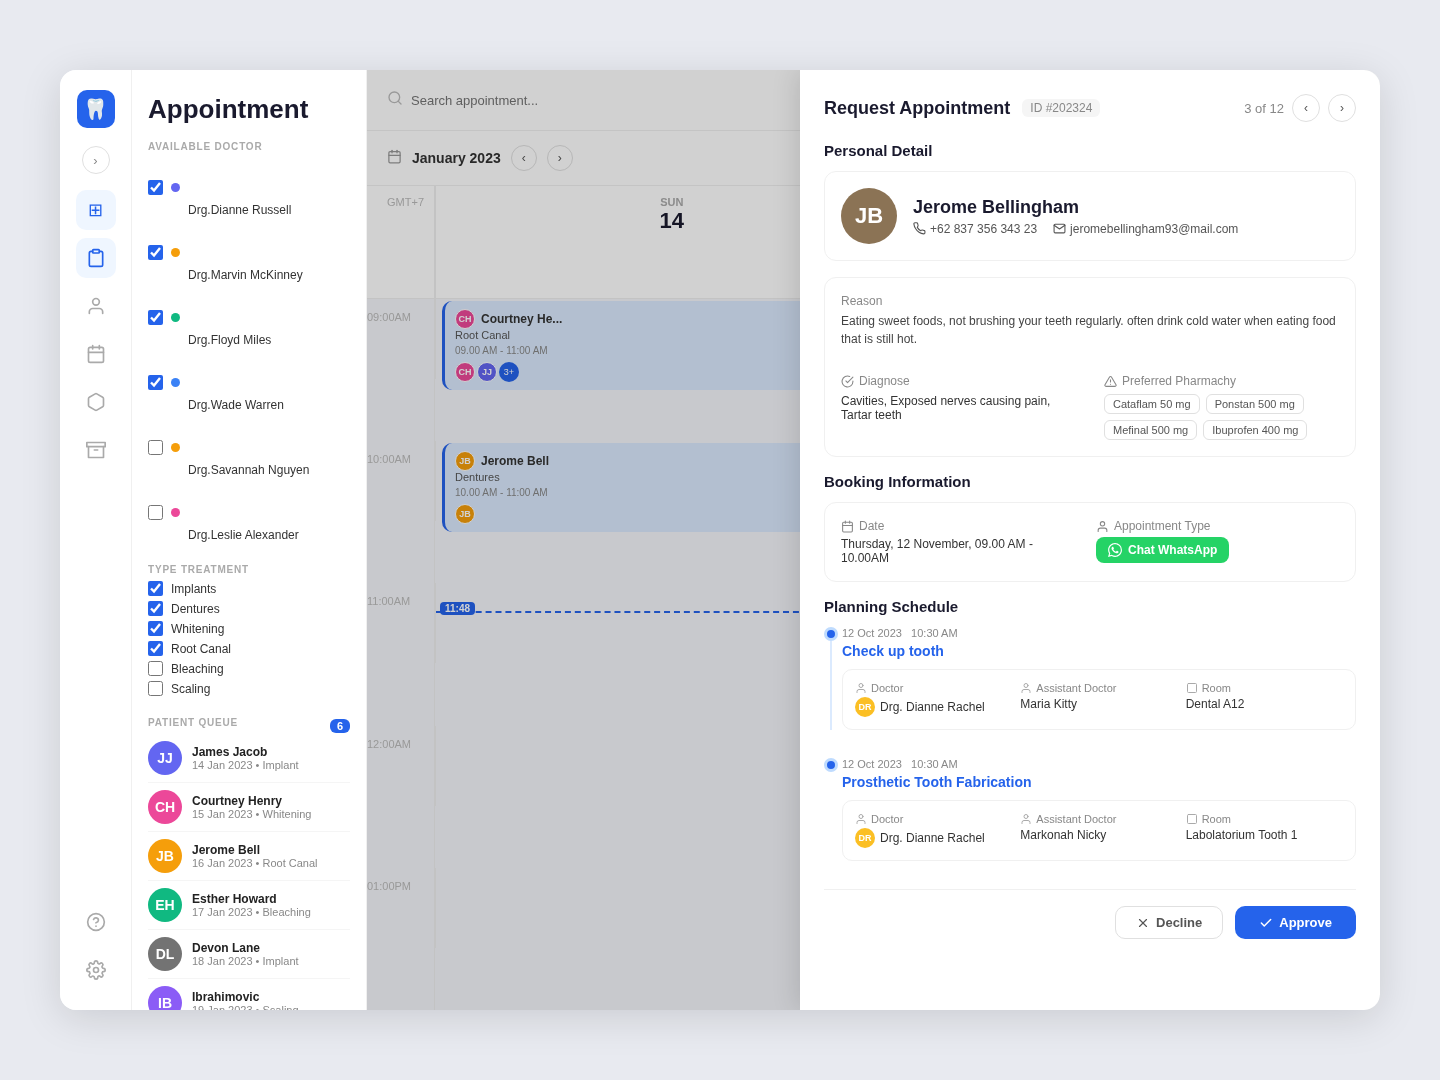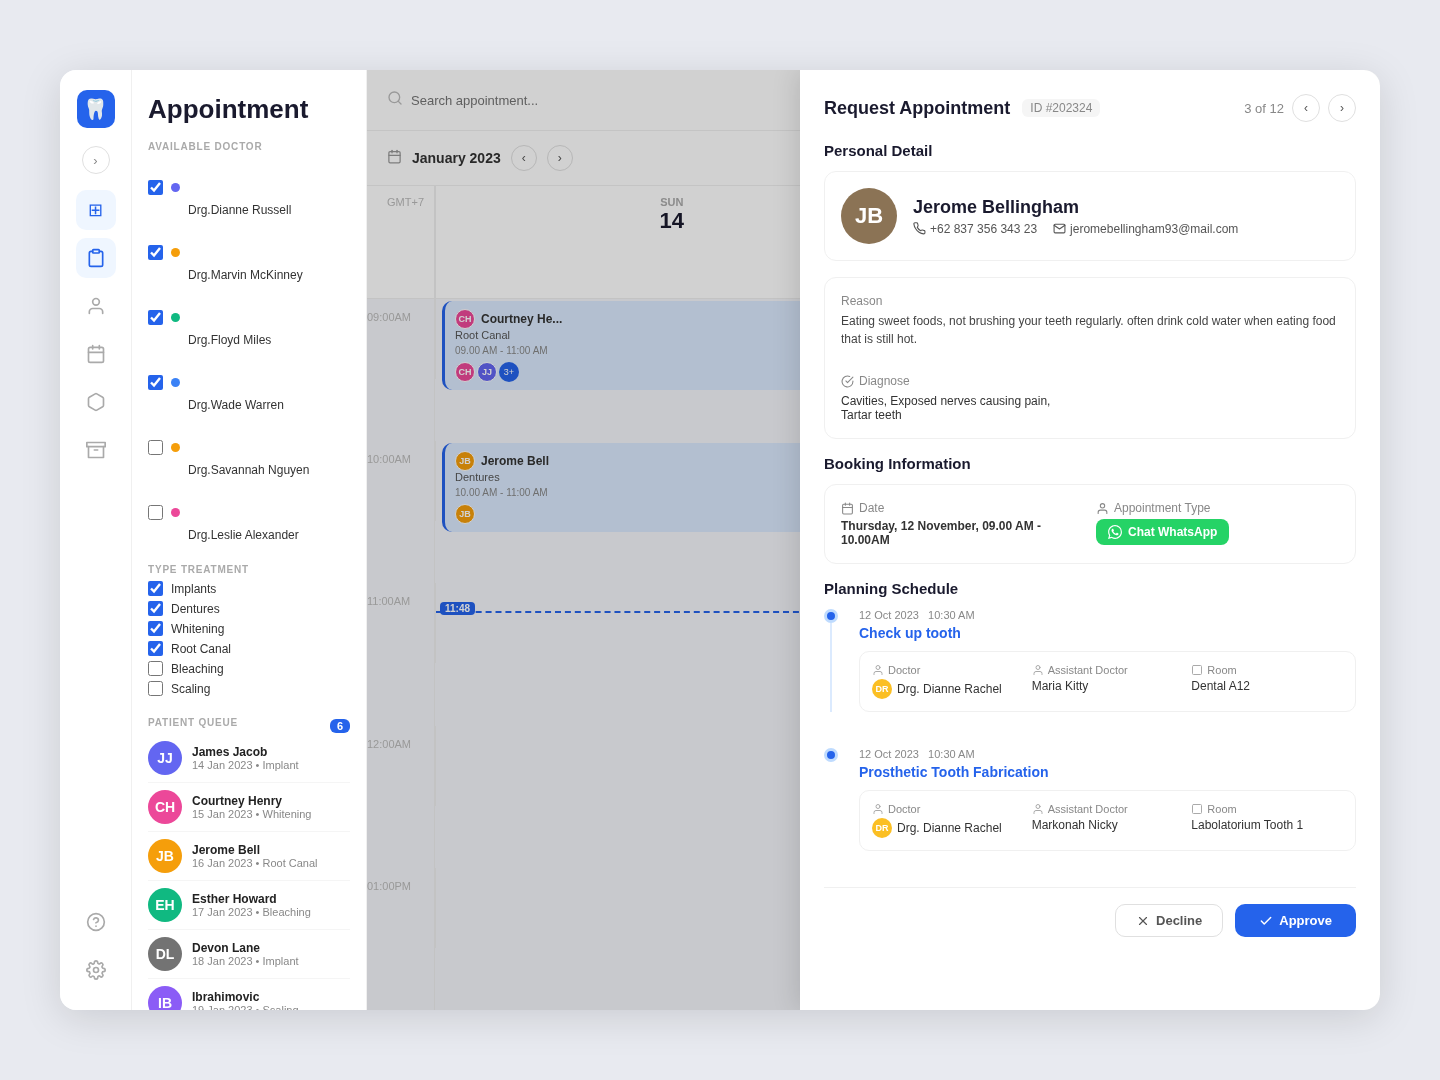--- a/index.html
+++ b/index.html
@@ -266,35 +266,35 @@
     .pharma-tags { display: flex; flex-wrap: wrap; gap: 6px; margin-top: 4px; }
     .pharma-tag { border: 1px solid #e0e0e0; border-radius: 6px; padding: 3px 8px; font-size: 11px; color: #555; }
 
     .booking-card {
       border: 1px solid #f0f0f0; border-radius: 12px;
       padding: 16px;
       margin-bottom: 16px;
       display: grid; grid-template-columns: 1fr 1fr; gap: 12px;
     }
     .booking-label { font-size: 12px; color: #888; display: flex; align-items: center; gap: 5px; margin-bottom: 4px; }
-    .booking-value { font-size: 12px; color: #333; font-weight: 700; }
+    .booking-value { font-size: 12px; color: #333; font-weight: 400; }
     .whatsapp-btn {
       display: flex; align-items: center; gap: 6px;
       background: #25d366; color: #fff;
       border: none; border-radius: 8px;
       padding: 6px 12px; font-size: 12px; font-weight: 600;
       cursor: pointer;
     }
 
     .timeline {
       margin-bottom: 20px;
     }
     .timeline-item {
-      display: flex; gap: 21px;
-      margin-bottom: 36px;
+      display: flex; gap: 4px;
+      margin-bottom: 28px;
     }
     .timeline-dot-col { display: flex; flex-direction: column; align-items: center; }
     .timeline-dot { width: 14px; height: 14px; border-radius: 50%; background: #2563eb; border: 3px solid #bfdbfe; flex-shrink: 0; }
     .timeline-line { width: 2px; background: #dbeafe; flex: 1; min-height: 60px; }
     .timeline-content { flex: 1; }
     .timeline-date { font-size: 11px; color: #888; margin-bottom: 4px; }
     .timeline-heading { font-size: 14px; font-weight: 700; color: #2563eb; margin-bottom: 10px; }
     .timeline-grid { display: grid; grid-template-columns: 1fr 1fr 1fr; gap: 8px; }
     .tg-label { font-size: 11px; color: #888; display: flex; align-items: center; gap: 4px; margin-bottom: 3px; }
     .tg-value { font-size: 12px; color: #333; font-weight: 500; display: flex; align-items: center; gap: 5px; }
@@ -679,20 +679,36 @@
             <div>
               <div class="diag-label">
                 <svg width="13" height="13" viewBox="0 0 24 24" fill="none" stroke="#888" stroke-width="2" stroke-linecap="round" stroke-linejoin="round">
                     <path d="M22 11.08V12a10 10 0 1 1-5.93-9.14"></path>
                     <polyline points="22 4 12 14.01 9 11.01"></polyline>
                   </svg>
                 <span>Diagnose</span>
               </div>
               <div class="diag-value">Cavities, Exposed nerves causing pain, Tartar teeth</div>
             </div>
+            <div>
+              <div class="diag-label">
+                <svg width="13" height="13" viewBox="0 0 24 24" fill="none" stroke="#888" stroke-width="2" stroke-linecap="round" stroke-linejoin="round">
+                    <path d="M10.29 3.86L1.82 18a2 2 0 0 0 1.71 3h16.94a2 2 0 0 0 1.71-3L13.71 3.86a2 2 0 0 0-3.42 0z"></path>
+                    <line x1="12" y1="9" x2="12" y2="13"></line>
+                    <line x1="12" y1="17" x2="12.01" y2="17"></line>
+                  </svg>
+                <span>Preferred Pharmachy</span>
+              </div>
+              <div class="pharma-tags">
+                <span class="pharma-tag">Cataflam 50 mg</span>
+                <span class="pharma-tag">Ponstan 500 mg</span>
+                <span class="pharma-tag">Mefinal 500 mg</span>
+                <span class="pharma-tag">Ibuprofen 400 mg</span>
+              </div>
+            </div>
           </div>
         </div>
 
         <div class="section-title">Booking Information</div>
         <div class="booking-card">
           <div>
             <div class="booking-label">
               <svg width="13" height="13" viewBox="0 0 24 24" fill="none" stroke="#888" stroke-width="2" stroke-linecap="round" stroke-linejoin="round">
                   <rect x="3" y="4" width="18" height="18" rx="2" ry="2"></rect>
                   <line x1="16" y1="2" x2="16" y2="6"></line>

